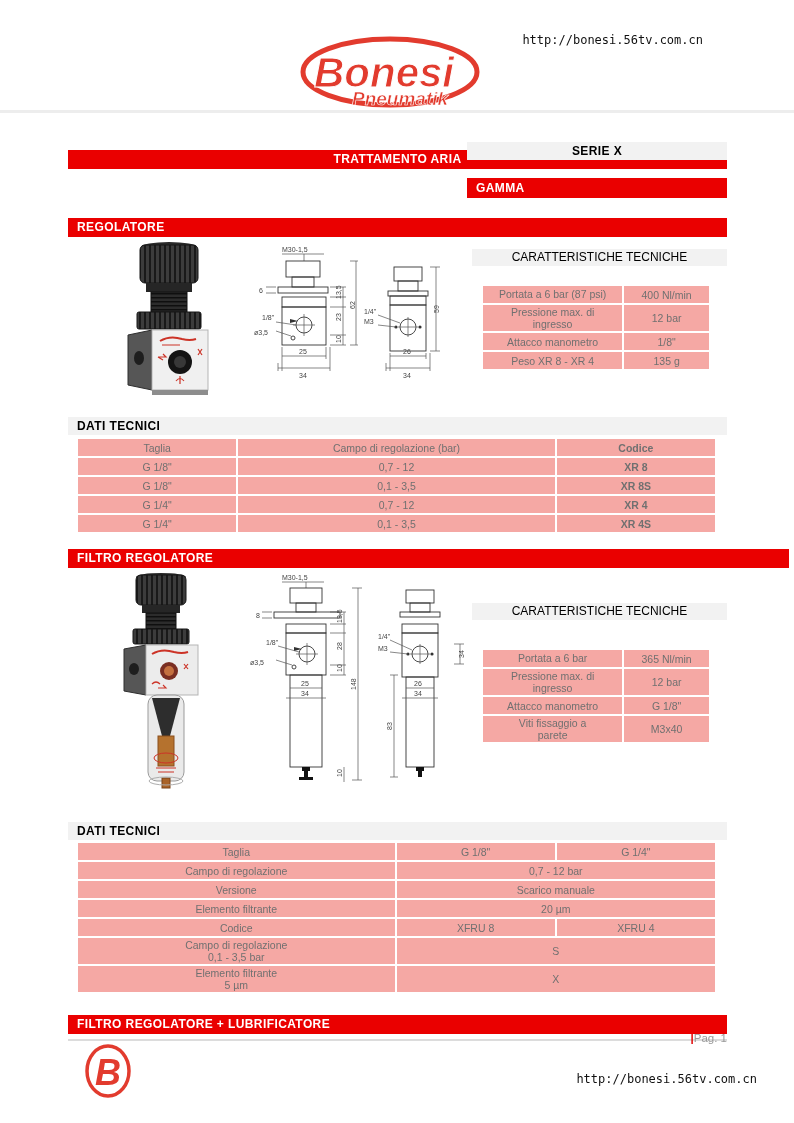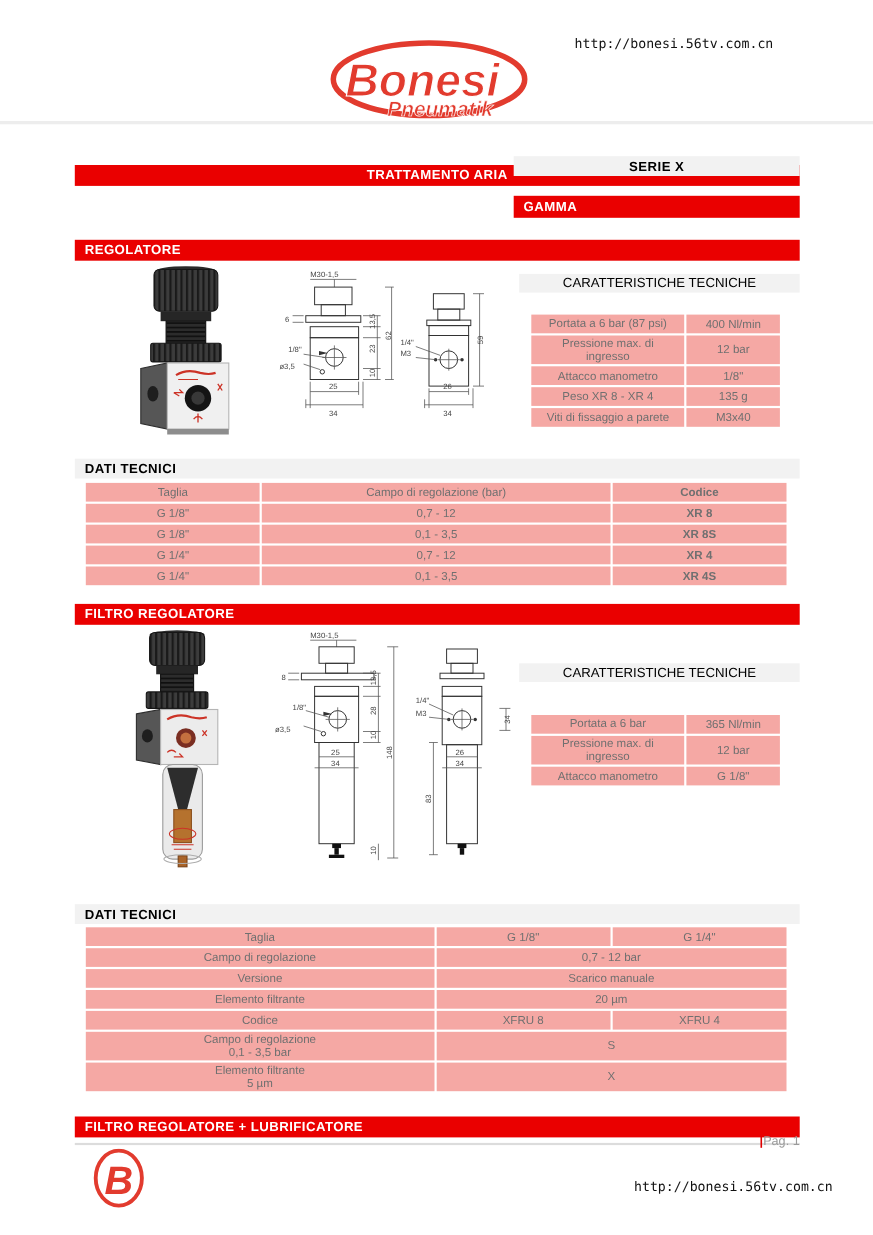--- a/index.html
+++ b/index.html
@@ -166,24 +166,20 @@
           <td>12 bar</td>
         </tr>
     <tr>
           <td class="pre">Attacco manometro</td>
           <td>1/8"</td>
         </tr>
     <tr>
           <td class="pre">Peso XR 8 - XR 4</td>
           <td>135 g</td>
         </tr>
-    <tr>
-          <td class="pre">Viti di fissaggio a parete</td>
-          <td>M3x40</td>
-        </tr>
   </tbody>
     </table>
 
   <div class="bar gray padded" style="left:68px;top:417px;width:659px;height:18px;line-height:18px;">DATI TECNICI</div>
   <table class="ptable dt" style="top:437px;">
     <colgroup>
         <col style="width:25%">
         <col style="width:50%">
         <col style="width:25%">
       </colgroup>
@@ -209,21 +205,21 @@
       <td class="code">XR 4</td>
     </tr>
     <tr>
       <td>G 1/4"</td>
       <td>0,1 - 3,5</td>
       <td class="code">XR 4S</td>
     </tr>
   </tbody>
     </table>
 
-  <div class="bar red padded" style="left:68px;top:549px;width:659px;height:19px;line-height:19px;">FILTRO REGOLATORE</div>
+  <div class="bar red padded" style="left:68px;top:549px;width:721px;height:19px;line-height:19px;">FILTRO REGOLATORE</div>
 
   <svg style="position:absolute;left:96px;top:572px;" width="140" height="236" viewBox="0 0 140 236">
     <defs>
       <pattern id="kn2" width="5" height="5" patternUnits="userSpaceOnUse">
         <rect width="5" height="5" fill="#3c3c3c"></rect>
           <rect x="0" width="2" height="5" fill="#191919"></rect>
       </pattern>
       <pattern id="rb2" width="6" height="4" patternUnits="userSpaceOnUse">
         <rect width="6" height="4" fill="#2c2c2c"></rect>
           <rect y="0" width="6" height="1.5" fill="#0f0f0f"></rect>
@@ -332,20 +328,25 @@
         </tr>
     <tr>
           <td class="pre">Pressione max. di
 ingresso</td>
           <td>12 bar</td>
         </tr>
     <tr>
           <td class="pre">Attacco manometro</td>
           <td>G 1/8"</td>
         </tr>
+    <tr>
+          <td class="pre">Viti fissaggio a
+parete</td>
+          <td>M3x40</td>
+        </tr>
   </tbody>
     </table>
 
   <div class="bar gray padded" style="left:68px;top:822px;width:659px;height:18px;line-height:18px;">DATI TECNICI</div>
   <table class="ptable dt" style="top:841px;">
     <colgroup>
         <col style="width:50%">
         <col style="width:25%">
         <col style="width:25%">
       </colgroup>

